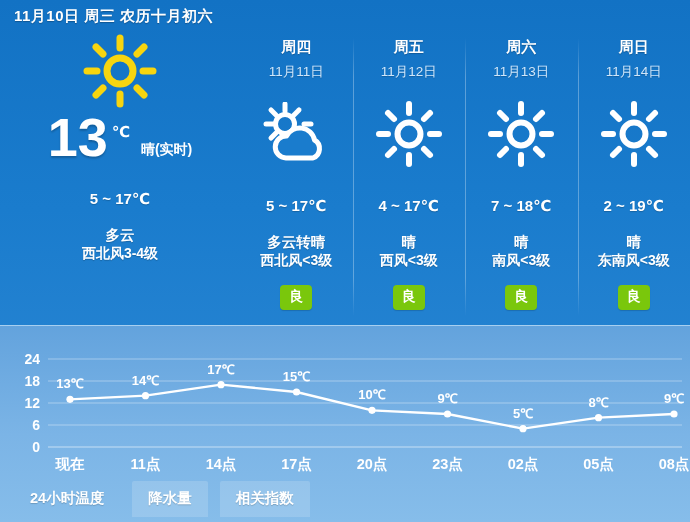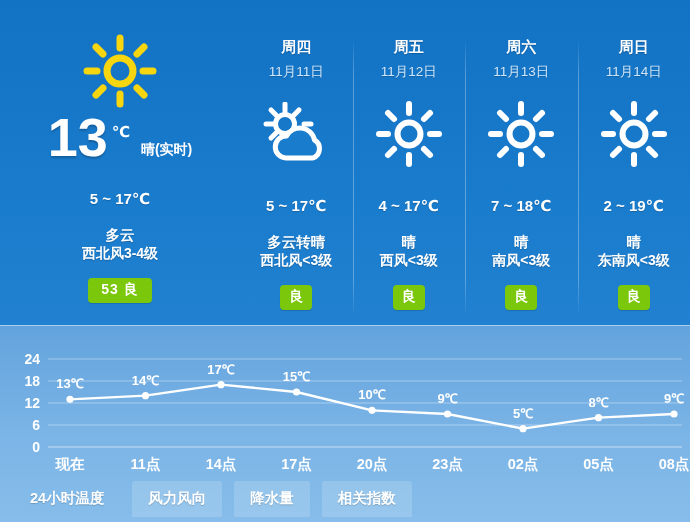--- a/index.html
+++ b/index.html
@@ -129,20 +129,21 @@
     white-space: nowrap;
     background: rgba(255,255,255,0.16);
   }
   .tab.active { background: transparent; }
 </style>
 </head>
 <body>
 
 <div id="app">
 
+  <div class="header">11月10日 周三 农历十月初六</div>
 
   <div class="top">
 
     <div class="col today">
       <div class="icon-wrap">
         <svg width="78" height="74" viewBox="0 0 78 74" aria-hidden="true">
           <g fill="none" stroke="#f7d50f" stroke-width="7" stroke-linecap="round">
             <circle cx="39" cy="37" r="13"></circle>
             <line x1="39" y1="4" x2="39" y2="14"></line>
             <line x1="39" y1="60" x2="39" y2="70"></line>
@@ -158,21 +159,20 @@
       <div class="bigtemp-row">
         <div class="bigtemp">13</div>
         <div class="bigunit-box">
           <span class="bigunit">℃</span>
           <span class="bigcond">晴(实时)</span>
         </div>
       </div>
       <div class="range">5 ~ 17℃</div>
       <div class="cond">多云</div>
       <div class="wind">西北风3-4级</div>
-      <div class="aqi">53  良</div>
     </div>
 
     <div class="col day">
       <div class="dayname">周四</div>
       <div class="daydate">11月11日</div>
       <div class="icon-wrap">
         <svg width="72" height="64" viewBox="0 0 72 64" aria-hidden="true">
           <g fill="none" stroke="#ffffff" stroke-width="5" stroke-linecap="round">
             <line x1="25" y1="2" x2="25" y2="9"></line>
             <line x1="6" y1="22" x2="13" y2="22"></line>
@@ -304,19 +304,18 @@
           <text x="372" y="143" text-anchor="middle" fill="#ffffff" font-size="14.5" font-weight="bold" font-family="&quot;Liberation Sans&quot;, sans-serif">20点</text>
           <text x="447.5" y="143" text-anchor="middle" fill="#ffffff" font-size="14.5" font-weight="bold" font-family="&quot;Liberation Sans&quot;, sans-serif">23点</text>
           <text x="523" y="143" text-anchor="middle" fill="#ffffff" font-size="14.5" font-weight="bold" font-family="&quot;Liberation Sans&quot;, sans-serif">02点</text>
           <text x="598.5" y="143" text-anchor="middle" fill="#ffffff" font-size="14.5" font-weight="bold" font-family="&quot;Liberation Sans&quot;, sans-serif">05点</text>
           <text x="674" y="143" text-anchor="middle" fill="#ffffff" font-size="14.5" font-weight="bold" font-family="&quot;Liberation Sans&quot;, sans-serif">08点</text>
         </svg>
     </div>
 
     <div class="tabs">
       <div class="tab active">24小时温度</div>
-      <div class="tab">风力风向</div>
       <div class="tab">降水量</div>
       <div class="tab">相关指数</div>
     </div>
   </div>
 
 </div>
 
 </body></html>

